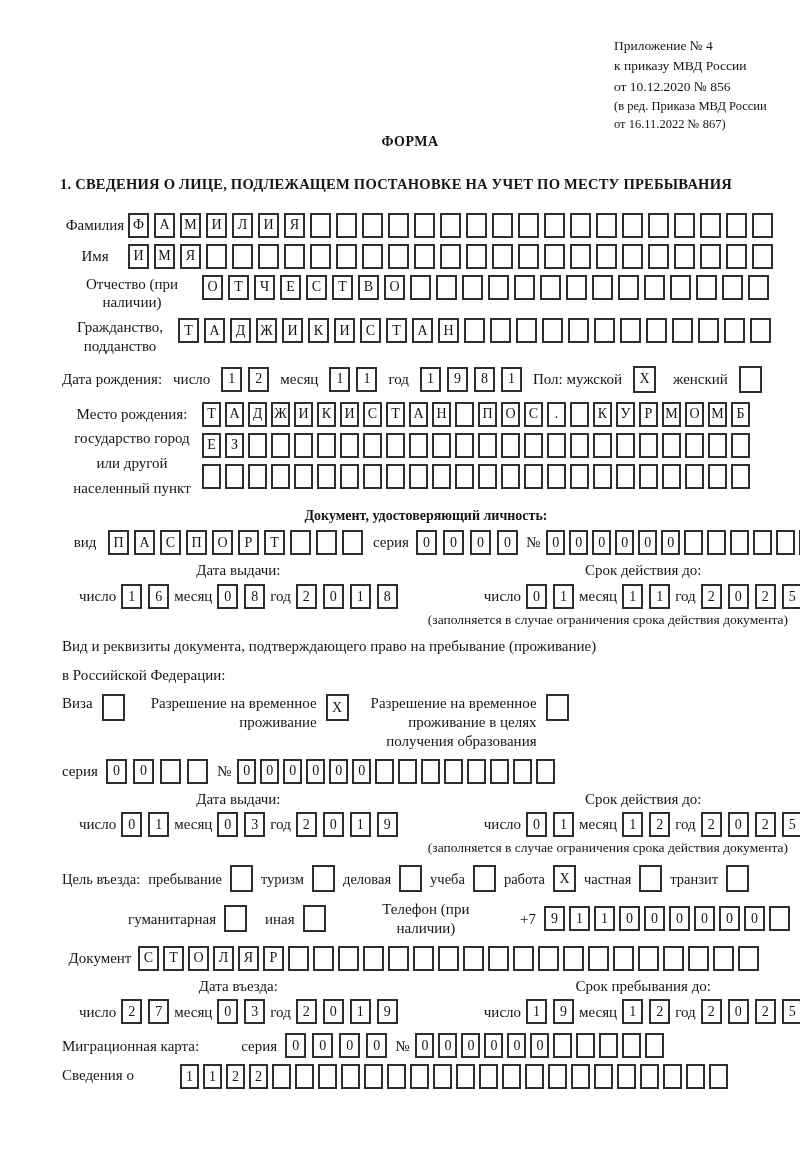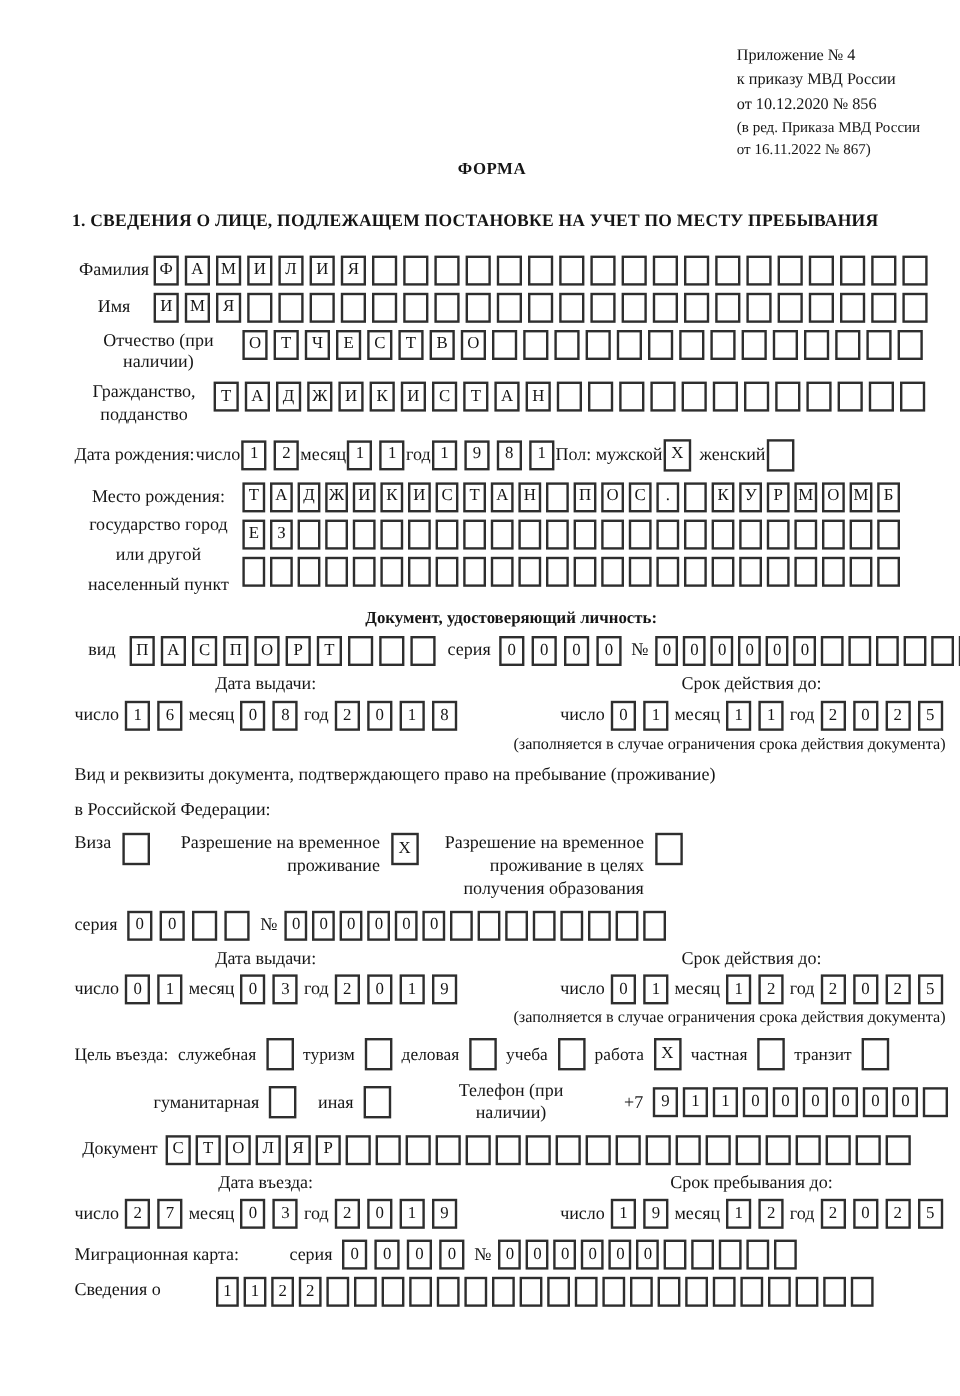--- a/index.html
+++ b/index.html
@@ -38,21 +38,21 @@
     border:2px solid #2e2e2e;
     display:flex; align-items:center; justify-content:center;
     font-size:14px; font-family:"Liberation Serif","DejaVu Serif",serif;
   }
   .cell.small { width:19px; }
   .cell.cb { width:23px; height:27px; }
   .stack > .cells { display:flex; margin-bottom:6px; }
 
   
   .dates { display:flex; margin-bottom:3px; }
-  .dcol { display:flex; flex-direction:column; }
+  .dcol { display:flex; flex-direction:column;margin-left:17px; }
   .dcol + .dcol { margin-left:86px; }
   .dhead { text-align:center; margin-bottom:4px; }
   .dline { display:flex; align-items:center; gap:5px; }
   .dline .cells { gap:6px; }
   .note { text-align:right; font-size:13.5px; margin:2px 0 8px; padding-right:2px; }
 
   
   .cbu { display:inline-flex; align-items:flex-start; gap:9px; }
   .cbu .t { text-align:right; }
   .gap8 { gap:8px; }
@@ -200,21 +200,21 @@
         <span class="cell"></span>
         <span class="cell"></span>
         <span class="cell"></span>
         <span class="cell"></span>
         <span class="cell"></span>
         <span class="cell"></span>
         <span class="cell"></span>
       </span>
   </div>
 
-  <div class="frow" style="margin-top:10px; gap:1px;">
+  <div class="frow" style="margin-top:10px; gap:11px;">
     <span>Дата рождения:</span>
     <span>число</span>
     <span class="cells g6">
         <span class="cell">1</span>
         <span class="cell">2</span>
       </span>
     <span>месяц</span>
     <span class="cells g6">
         <span class="cell">1</span>
         <span class="cell">1</span>
@@ -514,21 +514,21 @@
             <span class="cell">2</span>
             <span class="cell">5</span>
           </span>
       </div>
     </div>
   </div>
   <div class="note">(заполняется в случае ограничения срока действия документа)</div>
 
   <div class="frow gap8" style="font-size:14.5px;">
     <span>Цель въезда:</span>
-    <span>служебная</span>
+    <span>пребывание</span>
     <span class="cells">
         <span class="cell cb"></span>
       </span>
     <span>туризм</span>
     <span class="cells">
         <span class="cell cb"></span>
       </span>
     <span>деловая</span>
     <span class="cells">
         <span class="cell cb"></span>

